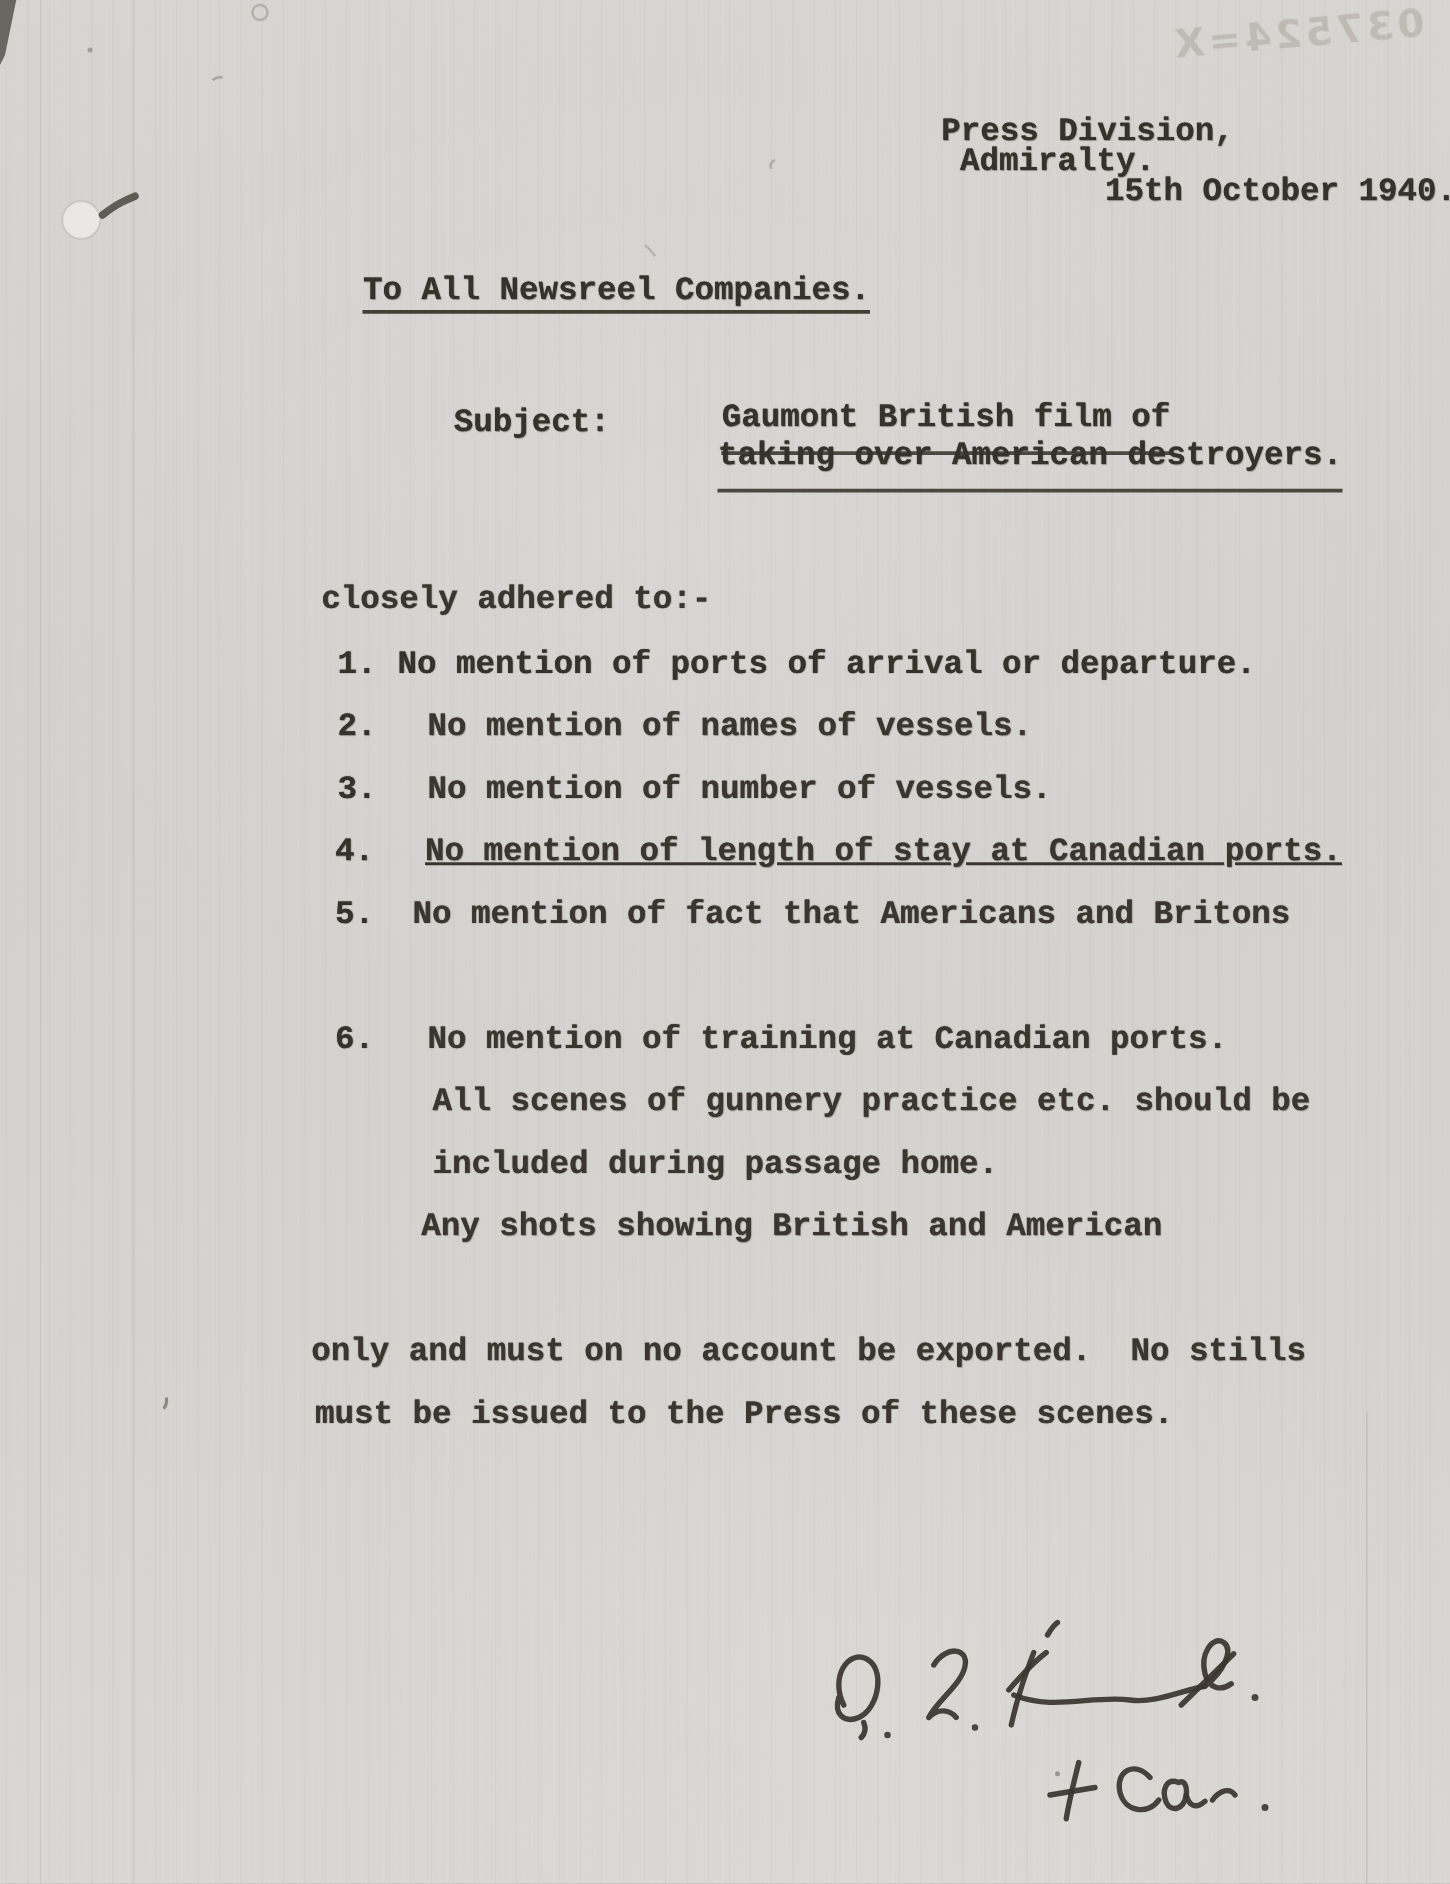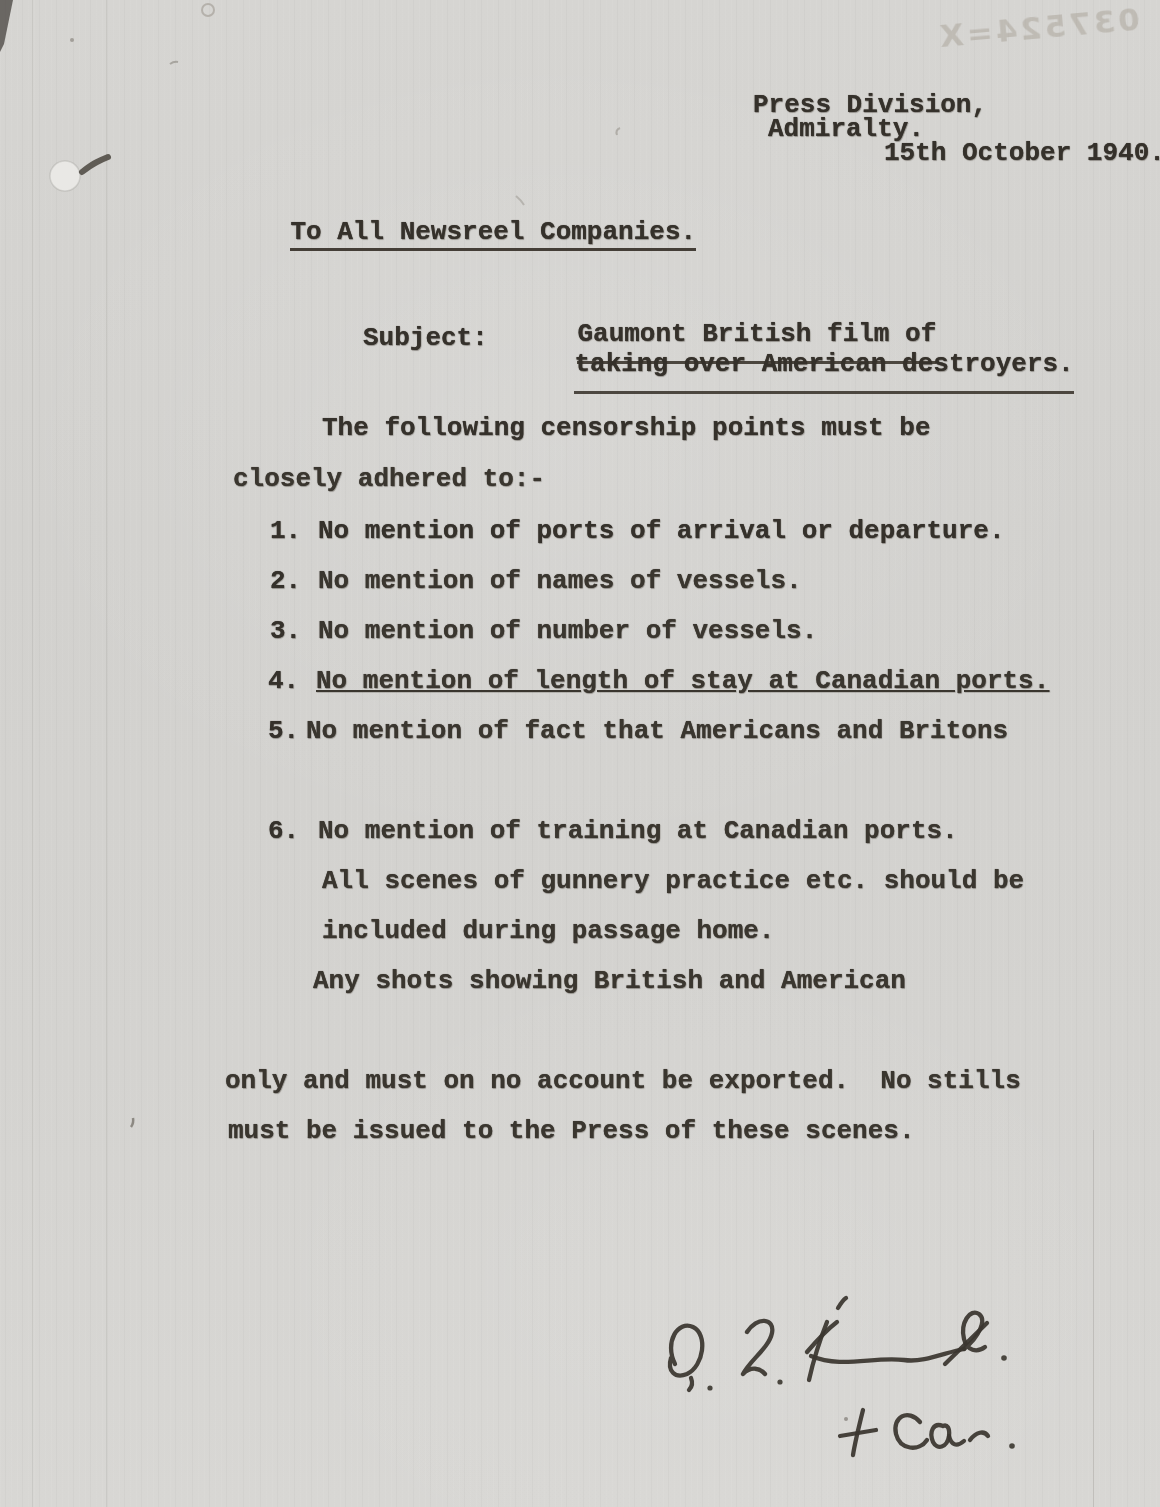--- a/index.html
+++ b/index.html
@@ -13,21 +13,21 @@
         rgba(0,0,0,0.025) 5px 6px, rgba(0,0,0,0) 6px 11px,
         rgba(255,255,255,0.04) 11px 12px, rgba(0,0,0,0) 12px 17px),
       linear-gradient(180deg,#d6d5d2 0%,#d2d1ce 35%,#d4d3d0 70%,#d8d7d4 100%);
     font-family:"Liberation Mono","DejaVu Sans Mono",monospace;
   }
   .tw{
     position:absolute;white-space:pre;font-size:26px;line-height:30px;
     font-weight:700;color:#35312b;
     text-shadow:0 0 0.8px rgba(52,46,38,0.85), 0.6px 0.6px 0.8px rgba(52,46,38,0.35);
   }
-  .soft{color:#3a362f;}
+  .soft{color:#3a362f;margin-left:24px;}
   .u{border-bottom:3px solid rgba(52,46,38,0.9);padding-bottom:1px;}
   .u2{border-bottom:3px solid rgba(52,46,38,0.85);padding-bottom:12px;font-family:Liberation Mono, monospace;}
   .ghost{
     position:absolute;left:925px;top:10px;width:215px;
     font-family:"DejaVu Sans",sans-serif;font-size:31px;font-weight:700;
     color:rgba(148,138,122,0.34);letter-spacing:3px;
     transform:scaleX(-1) rotate(5deg);transform-origin:center;
     filter:blur(0.6px);
   }
   .artifacts{position:absolute;left:0;top:0;pointer-events:none;}
@@ -53,21 +53,20 @@
   </div>
 
   <div class="tw" style="left:363px;top:291px;margin-top:32px;">Subject:</div>
   <div class="tw" style="left:515px;top:289px;">
     <span class="u2">Gaumont British film of</span>
   </div>
   <div class="tw" style="left:512px;top:319px;">
     <span class="u2">taking over American destroyers.</span>
   </div>
 
-  <div class="tw" style="left:322px;top:413px;">The following censorship points must be</div>
   <div class="tw soft" style="left:233px;top:464px;">closely adhered to:-</div>
 
   <div class="tw" style="left:270px;top:516px;">1.</div>
   <div class="tw" style="left:318px;top:516px;">No mention of ports of arrival or departure.</div>
 
   <div class="tw" style="left:270px;top:566px;">2.</div>
   <div class="tw soft" style="left:318px;top:566px;text-align:right;">No mention of names of vessels.</div>
 
   <div class="tw" style="left:270px;top:616px;">3.</div>
   <div class="tw soft" style="left:318px;top:616px;">No mention of number of vessels.</div>

